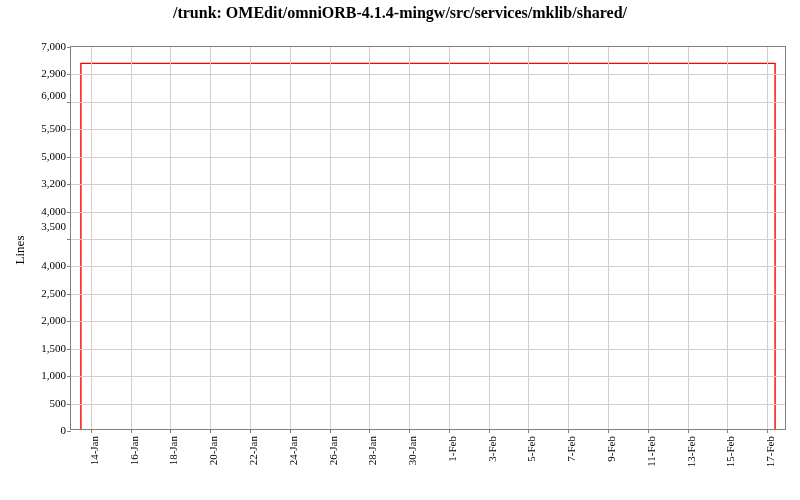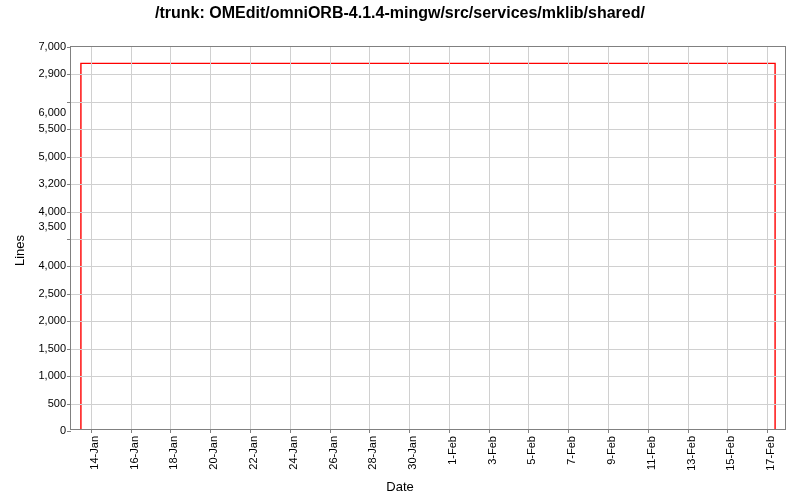--- a/index.html
+++ b/index.html
@@ -8,20 +8,21 @@
     width: 800px;
     height: 500px;
     background: #ffffff;
     font-family: "Helvetica", "Arial", sans-serif;
     overflow: hidden;
   }
   .chart-container {
     position: relative;
     width: 800px;
     height: 500px;
+    font-family: Liberation Serif, serif;
   }
   .title {
     position: absolute;
     top: 4px;
     left: 0;
     right: 0;
     text-align: center;
     font-size: 16px;
     font-weight: bold;
     color: #000000;
@@ -122,21 +123,20 @@
 <div class="chart-container">
 
   <div class="title">
     <span>/trunk: OMEdit/omniORB-4.1.4-mingw/src/services/mklib/shared/</span><br>
   </div>
 
   <div class="y-axis-title">
     <span>Lines</span>
   </div>
 
-  <div class="x-axis-title">Date</div>
 
   <div class="plot-area">
     <svg class="data-line" preserveAspectRatio="none" viewBox="0 0 716 384">
         <polyline points="9.94,384.00 9.94,16.46 706.06,16.46 706.06,384.00" fill="none" stroke="#ff0000" stroke-width="1.4"></polyline>
       </svg>
   <div class="tick-mark-y" style="top: 384px;"></div>
       <div class="grid-h" style="top: 356.571px;"></div>
       <div class="tick-mark-y" style="top: 356.571px;"></div>
       <div class="grid-h" style="top: 329.143px;"></div>
       <div class="tick-mark-y" style="top: 329.143px;"></div>
@@ -206,21 +206,21 @@
     <div class="y-tick-label" style="top: 375.143px;">1,000</div>
     <div class="y-tick-label" style="top: 347.714px;">1,500</div>
     <div class="y-tick-label" style="top: 320.286px;">2,000</div>
     <div class="y-tick-label" style="top: 292.857px;">2,500</div>
     <div class="y-tick-label" style="top: 265.429px;">4,000</div>
     <div class="y-tick-label" style="top: 226px;">3,500</div>
     <div class="y-tick-label" style="top: 210.571px;">4,000</div>
     <div class="y-tick-label" style="top: 183.143px;">3,200</div>
     <div class="y-tick-label" style="top: 155.714px;">5,000</div>
     <div class="y-tick-label" style="top: 128.286px;">5,500</div>
-    <div class="y-tick-label" style="top: 112px;">6,000</div>
+    <div class="y-tick-label" style="top: 95px;">6,000</div>
     <div class="y-tick-label" style="top: 73.4286px;">2,900</div>
     <div class="y-tick-label" style="top: 46px;">7,000</div>
     <div class="x-tick-label" style="left: 93.8889px; top: 436px;">14-Jan</div>
     <div class="x-tick-label" style="left: 133.667px; top: 436px;">16-Jan</div>
     <div class="x-tick-label" style="left: 173.444px; top: 436px;">18-Jan</div>
     <div class="x-tick-label" style="left: 213.222px; top: 436px;">20-Jan</div>
     <div class="x-tick-label" style="left: 253px; top: 436px;">22-Jan</div>
     <div class="x-tick-label" style="left: 292.778px; top: 436px;">24-Jan</div>
     <div class="x-tick-label" style="left: 332.556px; top: 436px;">26-Jan</div>
     <div class="x-tick-label" style="left: 372.333px; top: 436px;">28-Jan</div>

